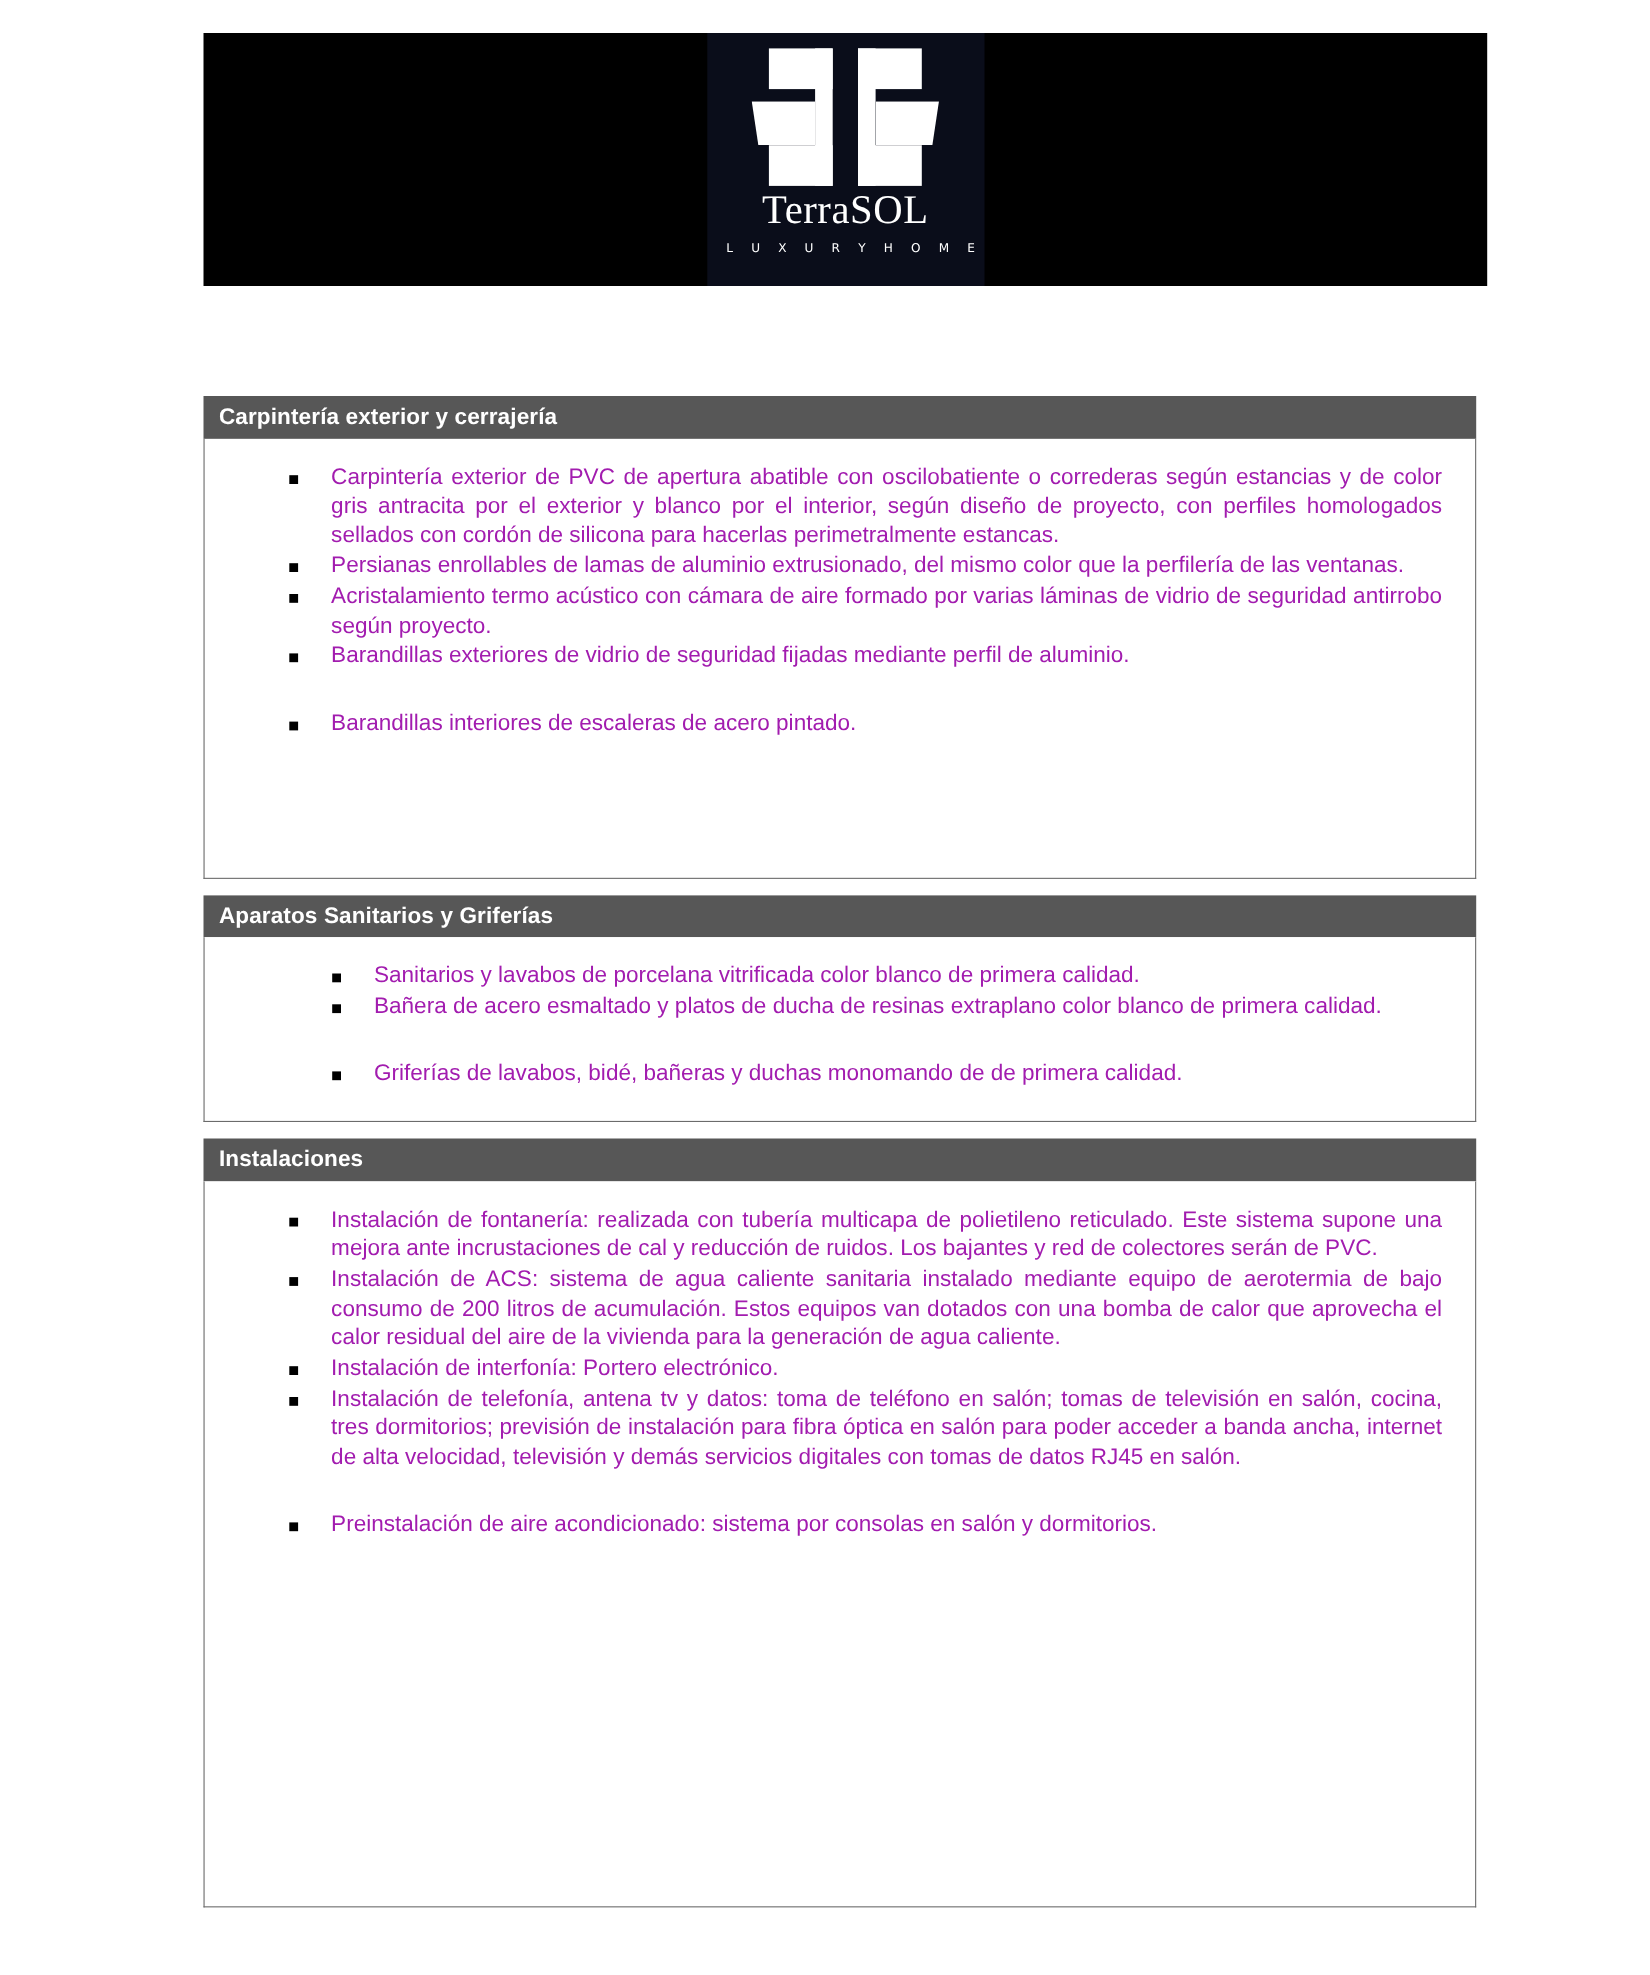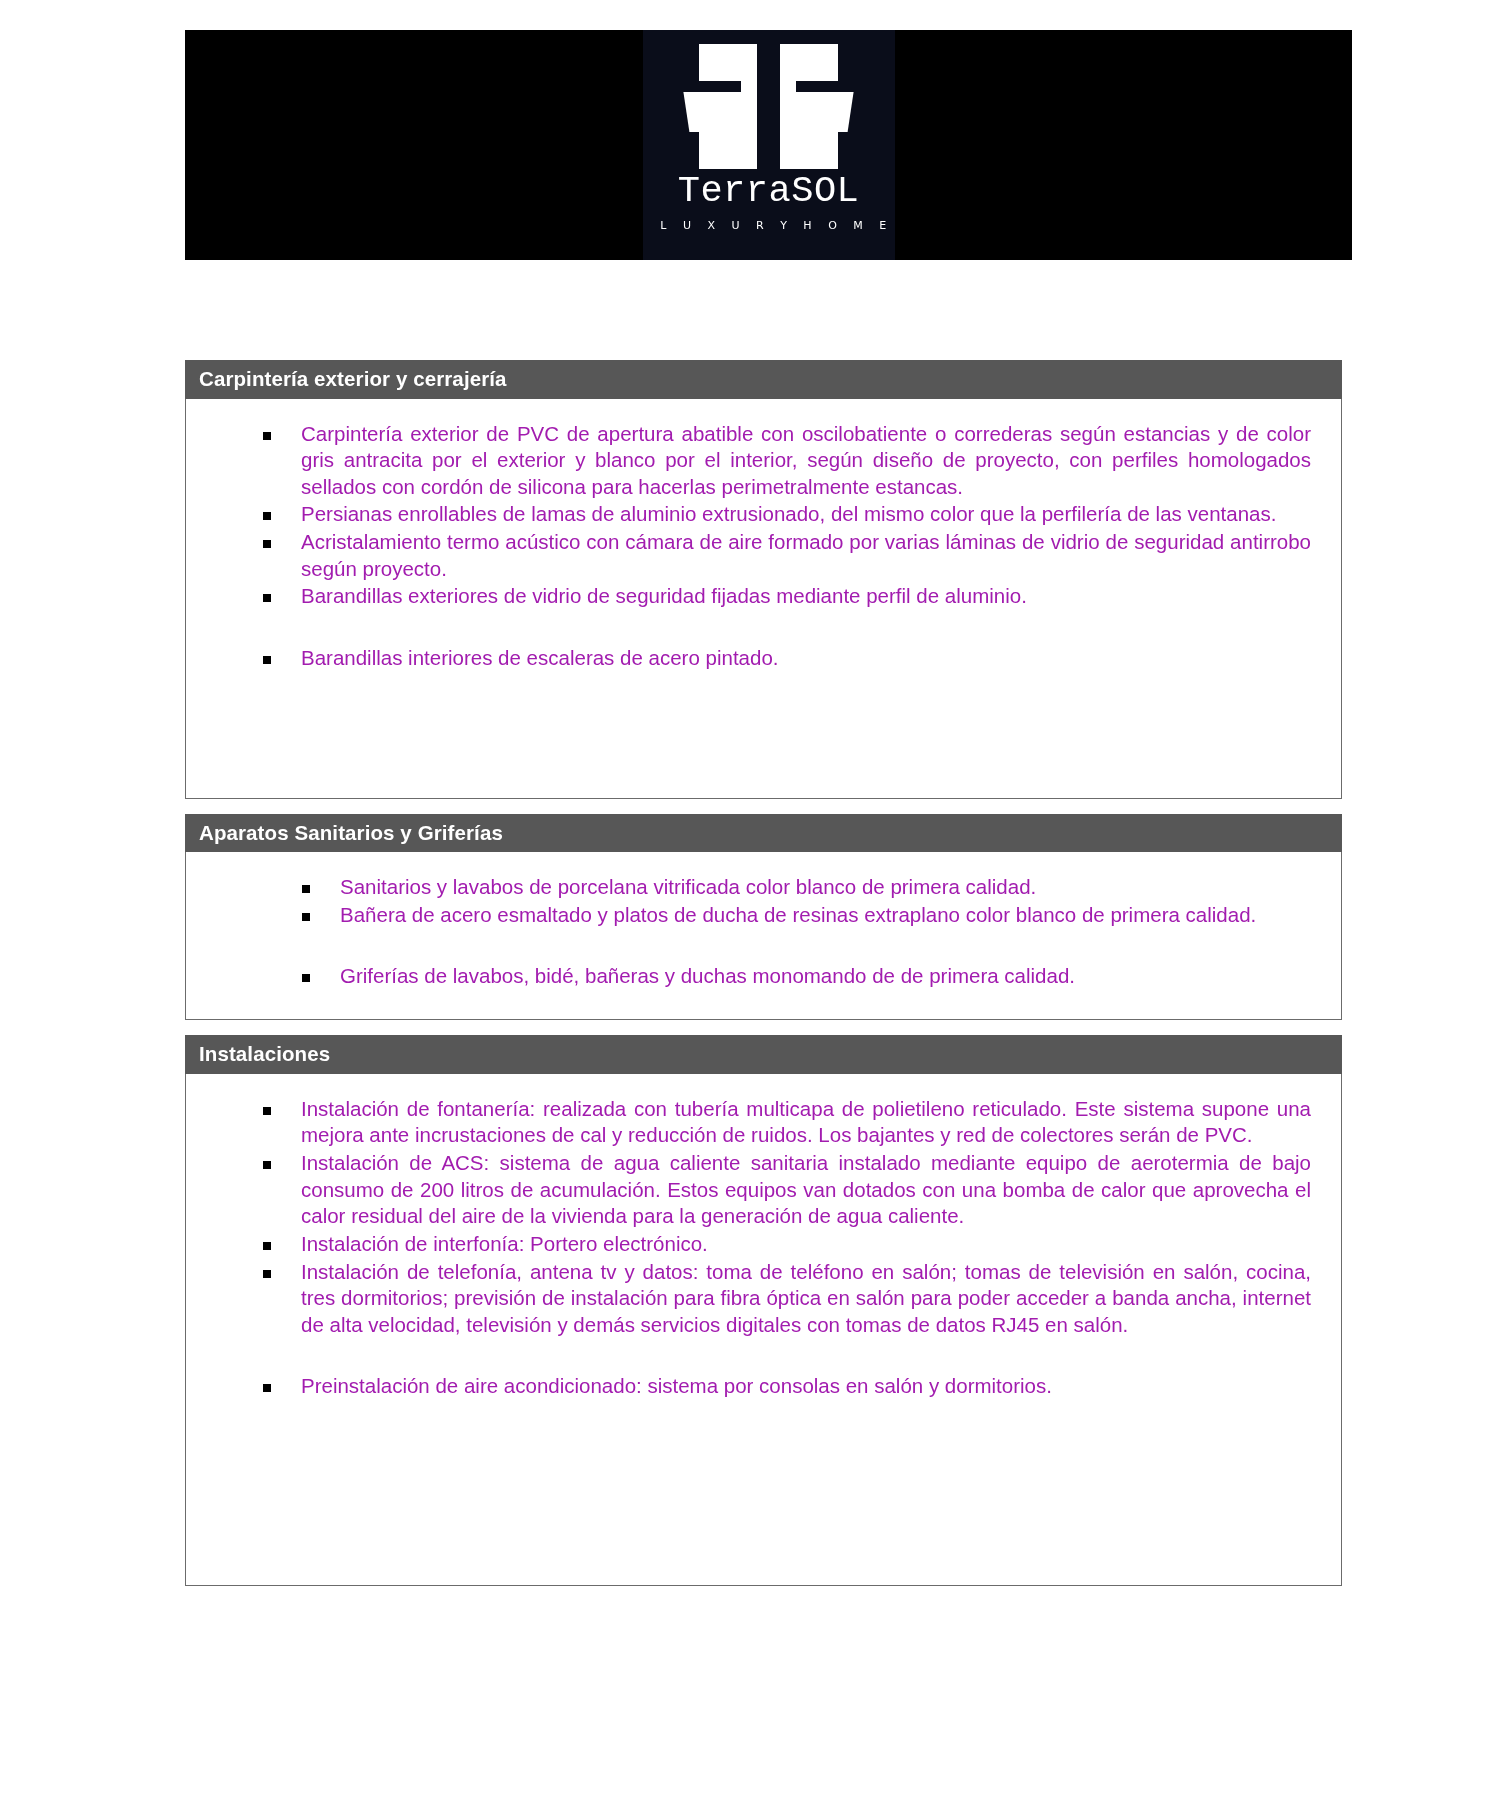--- a/index.html
+++ b/index.html
@@ -69,21 +69,21 @@
     position: absolute; left: 60px; top: 0px; width: 16px; height: 125px; background: #ffffff;
   }
   .lm-stem-r {      
     position: absolute; left: 99px; top: 0px; width: 16px; height: 125px; background: #ffffff;
   }
   .logo-wordmark {
     margin-top: 4px;
     color: #ffffff;
     font-size: 37px;
     letter-spacing: 0.5px;
-    font-family: Liberation Mono, monospace;
+    font-family: Liberation Serif, serif;
     font-weight: 400;
     line-height: 1;
   }
   .logo-tagline {
     margin-top: 10px;
     color: #ffffff;
     font-size: 11px;
     letter-spacing: 6.5px;
     font-family: "DejaVu Sans", sans-serif;
     line-height: 1;
@@ -112,21 +112,21 @@
     box-sizing: border-box;
   }
   .section-body {
     border: 1.5px solid #6b6b6b;
     border-top: none;
     background: #ffffff;
     box-sizing: border-box;
   }
   .section-body.sb-1 { height: 400px; }
   .section-body.sb-2 { height: 168px; padding-left: 39px; }
-  .section-body.sb-3 { height: 512px; }
+  .section-body.sb-3 { height: 660px; }
 
   .gap { height: 15px; }
 
   ul.bullets {
     margin: 0;
     padding: 22px 30px 0 72px;
     list-style: none;
   }
   ul.bullets li {
     position: relative;

